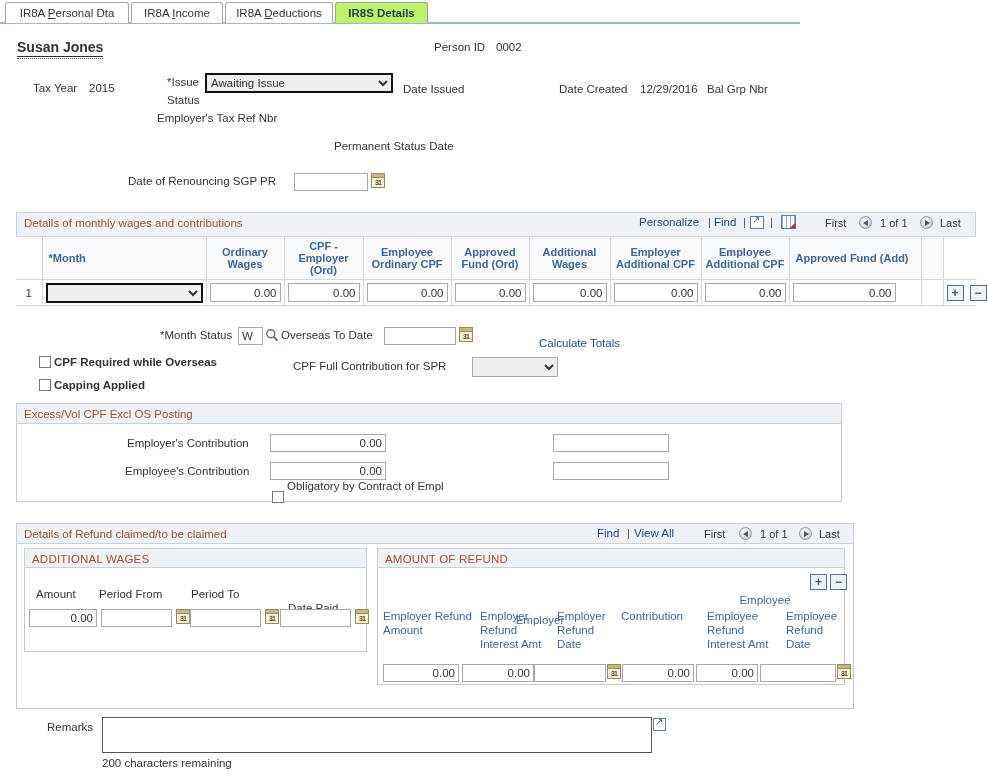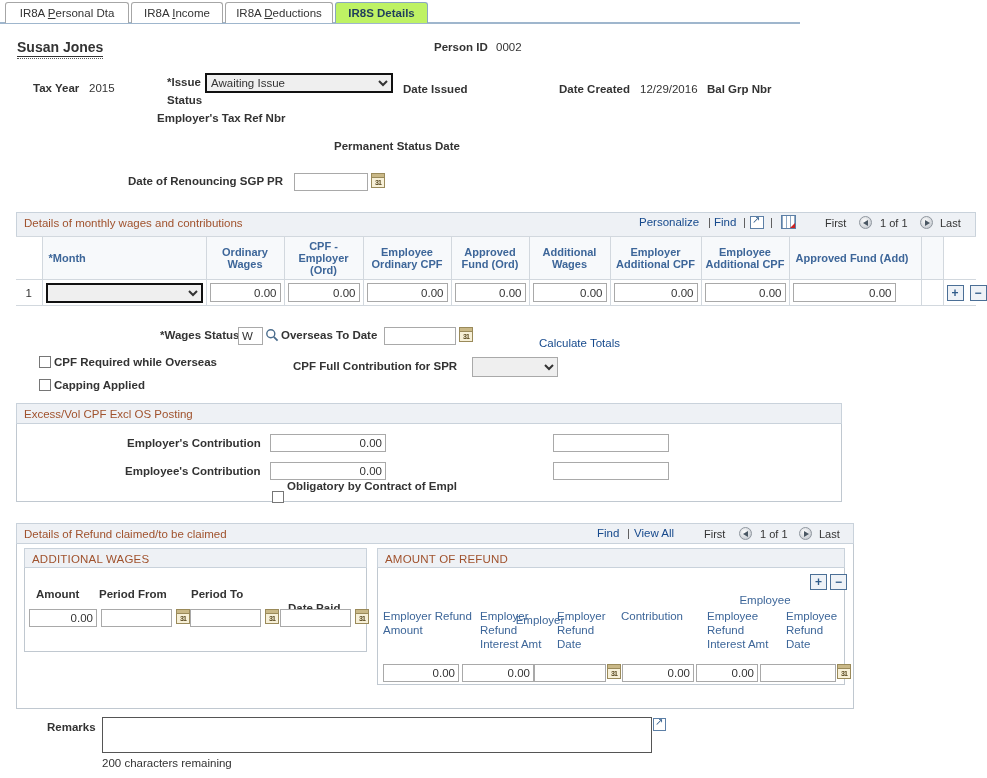--- a/index.html
+++ b/index.html
@@ -24,21 +24,21 @@
     background: #ffffff;
     border-radius: 3px 3px 0 0;
     font-size: 11.5px; color: #333;
     display: flex; align-items: center; justify-content: center;
     padding: 0 9px; white-space: nowrap;
   }
   .tab.active { background: #bef264; border-color: #8aa6c0; font-weight: bold; color: #1f3d5c; }
   .tab u { text-decoration: underline; }
 
   
-  .lbl { position: absolute; font-weight: bold; color: #333; font-size: 11.5px; white-space: nowrap; }
+  .lbl { position: absolute; font-weight: normal; color: #333; font-size: 11.5px; white-space: nowrap; }
   .val { position: absolute; color: #333; font-size: 11.5px; white-space: nowrap; }
   .lnk { position: absolute; color: #16498c; font-size: 11.5px; white-space: nowrap; cursor: pointer; }
 
   .personname {
     position: absolute; font-weight: bold; font-size: 14px; color: #333;
     border-bottom: 1px solid #333; padding-bottom: 1px;
   }
   .personname .dotted {
     position: absolute; left: 0; right: 0; bottom: -3px;
     border-bottom: 1px dotted #555;
@@ -310,21 +310,21 @@
         <input class="cellinput" style="width: 103px;" value="0.00"></td>
       <td></td>
       <td class="blank" style="text-align:center;white-space:nowrap;">
         <span class="pmbtn">+</span>
         <span class="pmbtn" style="margin-left:3px;">−</span>
       </td>
     </tr>
   </tbody>
     </table>
 
-  <div class="lbl" style="left:160px;top:329px;">*Wages Status</div>
+  <div class="lbl" style="left:160px;top:329px;">*Month Status</div>
   <input class="t" style="left: 238px; top: 327px; width: 25px; text-align: left;" value="W">
   <svg class="mag" style="left:265px;top:328px;" viewBox="0 0 14 14">
     <circle cx="5.8" cy="5.8" r="4" fill="none" stroke="#4a6c8c" stroke-width="1.4"></circle>
     <line x1="8.8" y1="8.8" x2="12.6" y2="12.6" stroke="#4a6c8c" stroke-width="1.8"></line>
   </svg>
   <div class="lbl" style="left:281px;top:329px;">Overseas To Date</div>
   <input class="t" style="left: 384px; top: 327px; width: 72px;" value="">
   <div class="cal" style="left:459px;top:327px;"><span>31</span></div>
   <div class="lnk" style="left:539px;top:337px;">Calculate Totals</div>
 

